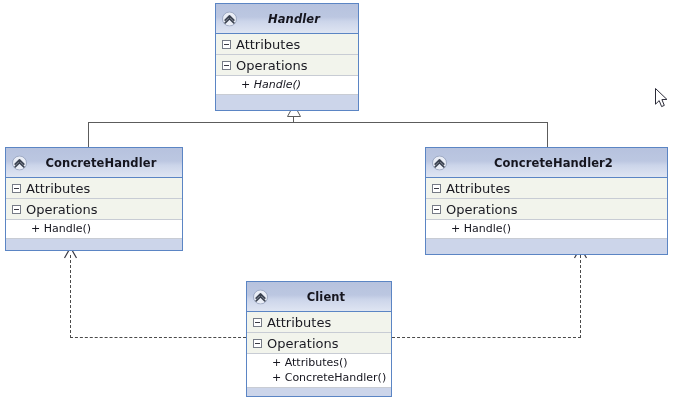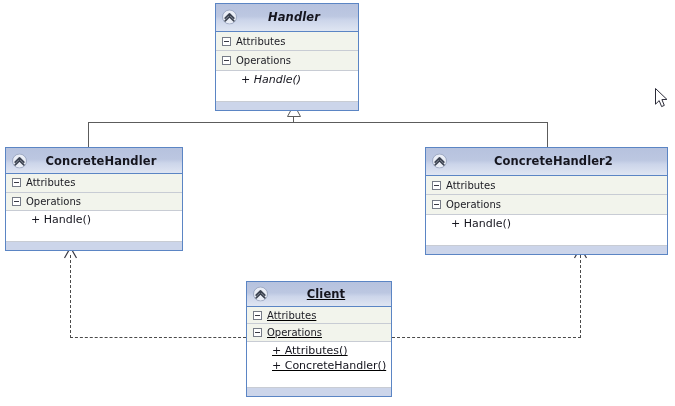--- a/index.html
+++ b/index.html
@@ -63,21 +63,21 @@
   .uml-compartment {
     box-sizing: border-box;
     border-bottom: 1px solid #c8ccd4;
     background: #f2f4ec;
     display: flex;
     align-items: center;
     height: 21px;
     padding-left: 6px;
   }
   .compartment-label {
-    font-size: 10px;
+    font-size: 13px;
     color: #1a1a22;
     margin-left: 5px;
     white-space: nowrap;
   }
   .toggle-box {
     width: 9px;
     height: 9px;
     box-sizing: border-box;
     border: 1px solid #767b86;
     background: #ffffff;
@@ -89,21 +89,21 @@
     position: absolute;
     left: 1px;
     right: 1px;
     top: 3px;
     height: 1px;
     background: #3a3a44;
   }
 
   .members {
     background: #ffffff;
-    padding: 1px 0 14px 0;
+    padding: 1px 0 2px 0;
     flex: 0 0 auto;
   }
   .member {
     font-size: 11px;
     color: #15151e;
     padding-left: 25px;
     line-height: 15px;
     white-space: nowrap;
   }
   .member.abstract {
@@ -244,21 +244,21 @@
     <div class="uml-compartment">
       <span class="toggle-box"></span>
       <span class="compartment-label">Operations</span>
     </div>
     <div class="members">
       <div class="member">+ Handle()</div>
     </div>
     <div class="uml-footer"></div>
   </div>
 
-  <div class="uml-class" style="left:246px; top:281px; width:146px; height:116px;text-decoration:underline;">
+  <div class="uml-class" style="left:246px; top:281px; width:146px; height:116px;">
     <div class="uml-header">
       <span class="class-badge">
         <svg width="15" height="15" viewBox="0 0 15 15">
           <circle cx="7.5" cy="7.5" r="7" fill="#e9edf6" stroke="#8f9cb8" stroke-width="0.8"></circle>
           <path d="M3.2,8.6 L7.5,4.4 L11.8,8.6" fill="none" stroke="#3b4250" stroke-width="1.7" stroke-linecap="round" stroke-linejoin="round"></path>
           <path d="M3.2,11.3 L7.5,7.1 L11.8,11.3" fill="none" stroke="#3b4250" stroke-width="1.7" stroke-linecap="round" stroke-linejoin="round"></path>
         </svg>
       </span>
       <span class="uml-title">Client</span>
     </div>

